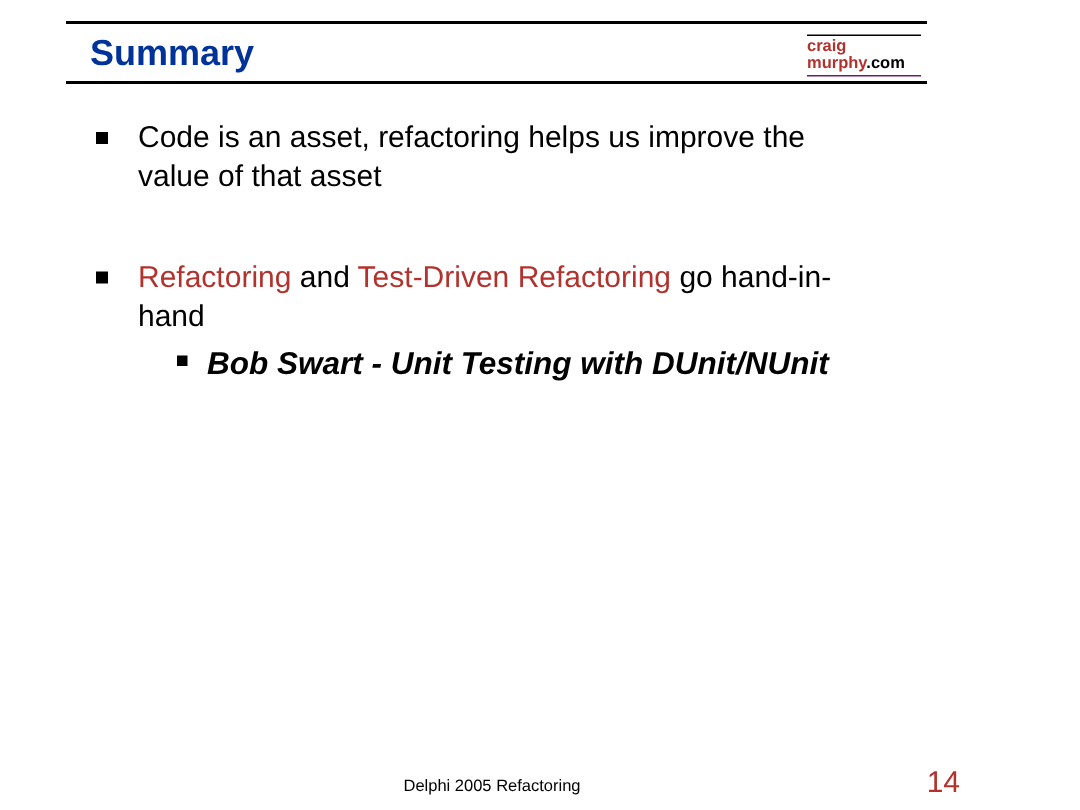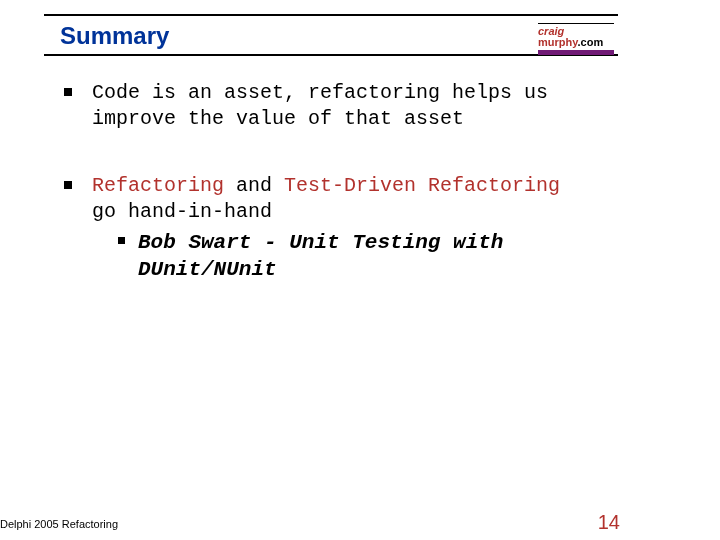--- a/index.html
+++ b/index.html
@@ -51,33 +51,32 @@
     width: 76px;
     font-family: Arial, sans-serif;
     font-size: 11px;
     line-height: 11px;
     font-weight: 700;
   }
   .logo-top-rule {
     border-top: 1px solid #000;
     padding-top: 2px;
   }
-  .logo .craig { color: #b2322d; font-style: italic; }
+  .logo .craig { color: #b2322d; }
   .logo .murphy { color: #b2322d; }
   .logo .com { color: #000; }
   .logo-bot-rule {
-    border-bottom: 5px solid #701a75;
+    border-bottom: 1px solid #701a75;
     padding-bottom: 2px;
   }
   .body {
     position: absolute;
     top: 80px;
     left: 64px;
     right: 77px;
-    font-family: Liberation Mono, monospace;
   }
   ul.top {
     list-style: none;
     padding: 0;
     margin: 0;
   }
   ul.top > li {
     position: relative;
     padding-left: 28px;
     font-size: 20px;
@@ -114,27 +113,28 @@
     height: 7px;
     background: #000;
   }
   .accent { color: #b2322d; }
   .mixed-seg { display: inline; text-align: center; }
   .footer {
     position: absolute;
     bottom: 10px;
     left: 0;
     right: 0;
+    text-align: center;
     font-size: 11px;
     color: #000;
   }
   .pagenum {
     position: absolute;
     bottom: 6px;
-    right: 36px;
+    right: 16px;
     font-size: 20px;
     color: #b2322d;
   }
 </style>
 </head>
 <body>
 <div class="slide">
 
   <div class="top-line"></div>
   <div class="title">Summary</div>

